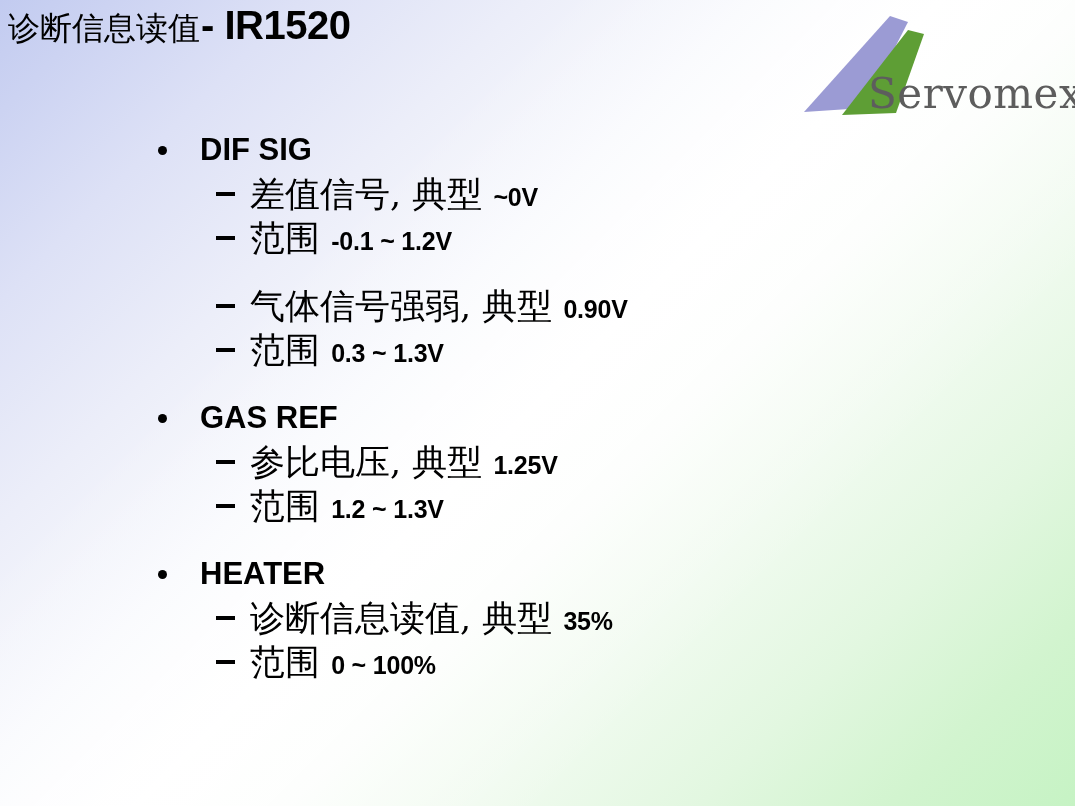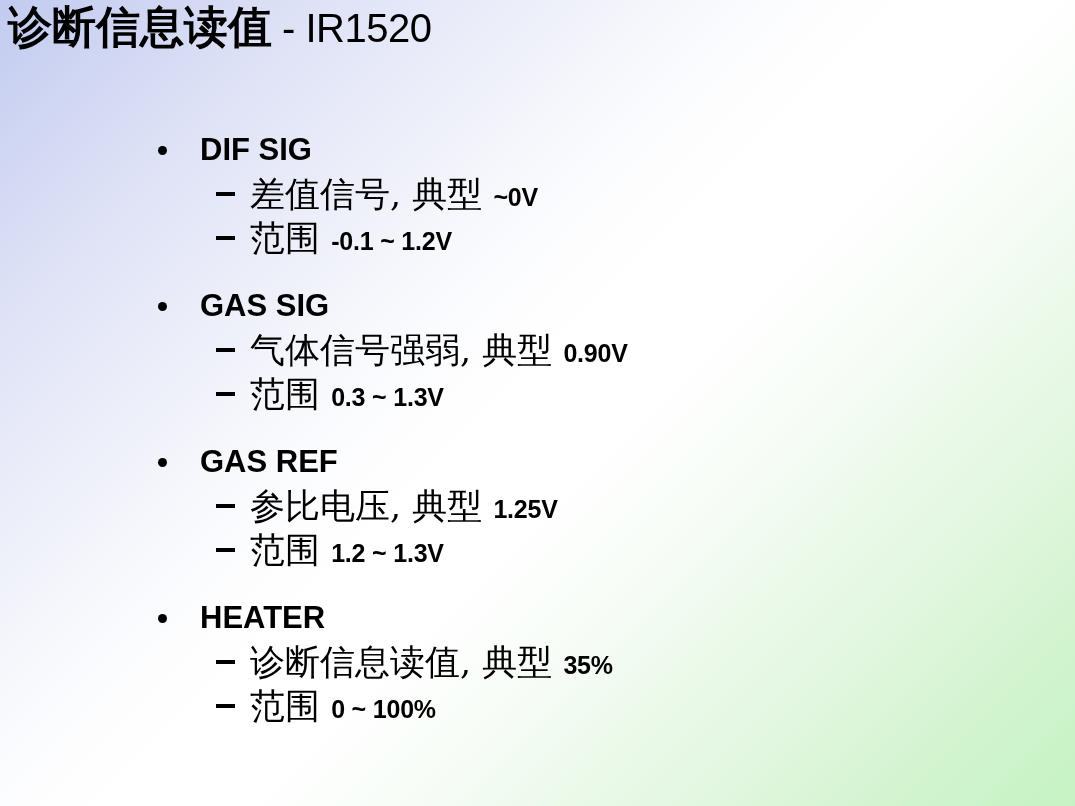--- a/index.html
+++ b/index.html
@@ -53,32 +53,32 @@
   #title {
     position: absolute;
     left: 8px;
     top: 2px;
     white-space: nowrap;
     line-height: 1.15;
     z-index: 4;
   }
   #title .cjk {
     font-family: "DejaVu Serif", "Liberation Serif", serif;
-    font-size: 44px;
-    font-weight: 700;
+    font-size: 32px;
+    font-weight: 400;
     color: #000000;
     letter-spacing: 0px;
   }
   #title .latin {
     font-family: "Liberation Sans", sans-serif;
     font-size: 40px;
-    font-weight: normal;
+    font-weight: bold;
     color: #000000;
     letter-spacing: -0.5px;
-    margin-left: 10px;
+    margin-left: 1px;
   }
 
   
   #logo {
     position: absolute;
     left: 790px;
     top: 12px;
     width: 280px;
     height: 112px;
     z-index: 5;
@@ -166,43 +166,46 @@
 </style>
 </head>
 <body>
 
 <div id="slide">
 
   <div id="title">
     <span class="cjk">诊断信息读值</span><span class="latin">- IR1520</span>
   </div>
 
+  <div id="logo">
+    <svg width="280" height="112" viewBox="0 0 280 112">
+      <polygon points="14,100 74,96 118,10 100,4" fill="#9b9bd4"></polygon>
+      <polygon points="52,103 106,101 134,22 118,18" fill="#5e9e35"></polygon>
+    </svg>
+    <div class="wordmark">Servomex</div>
+  </div>
 
   <div id="content">
 
     <div class="group">
       <div class="group-head">
         <span class="bullet"></span>
         <span class="head-text">DIF SIG</span>
       </div>
       <div class="subitem">
         <span class="dash"></span>
         <span class="cjk">差值信号, 典型 </span><span class="val">~0V</span>
       </div>
       <div class="subitem">
         <span class="dash"></span>
         <span class="cjk">范围 </span><span class="val">-0.1 ~ 1.2V</span>
       </div>
     </div>
 
     <div class="group">
-      <div class="group-head">
-        <span class="bullet"></span>
-        <span class="head-text">GAS SIG</span>
-      </div>
       <div class="subitem">
         <span class="dash"></span>
         <span class="cjk">气体信号强弱, 典型 </span><span class="val">0.90V</span>
       </div>
       <div class="subitem">
         <span class="dash"></span>
         <span class="cjk">范围 </span><span class="val">0.3 ~ 1.3V</span>
       </div>
     </div>
 

